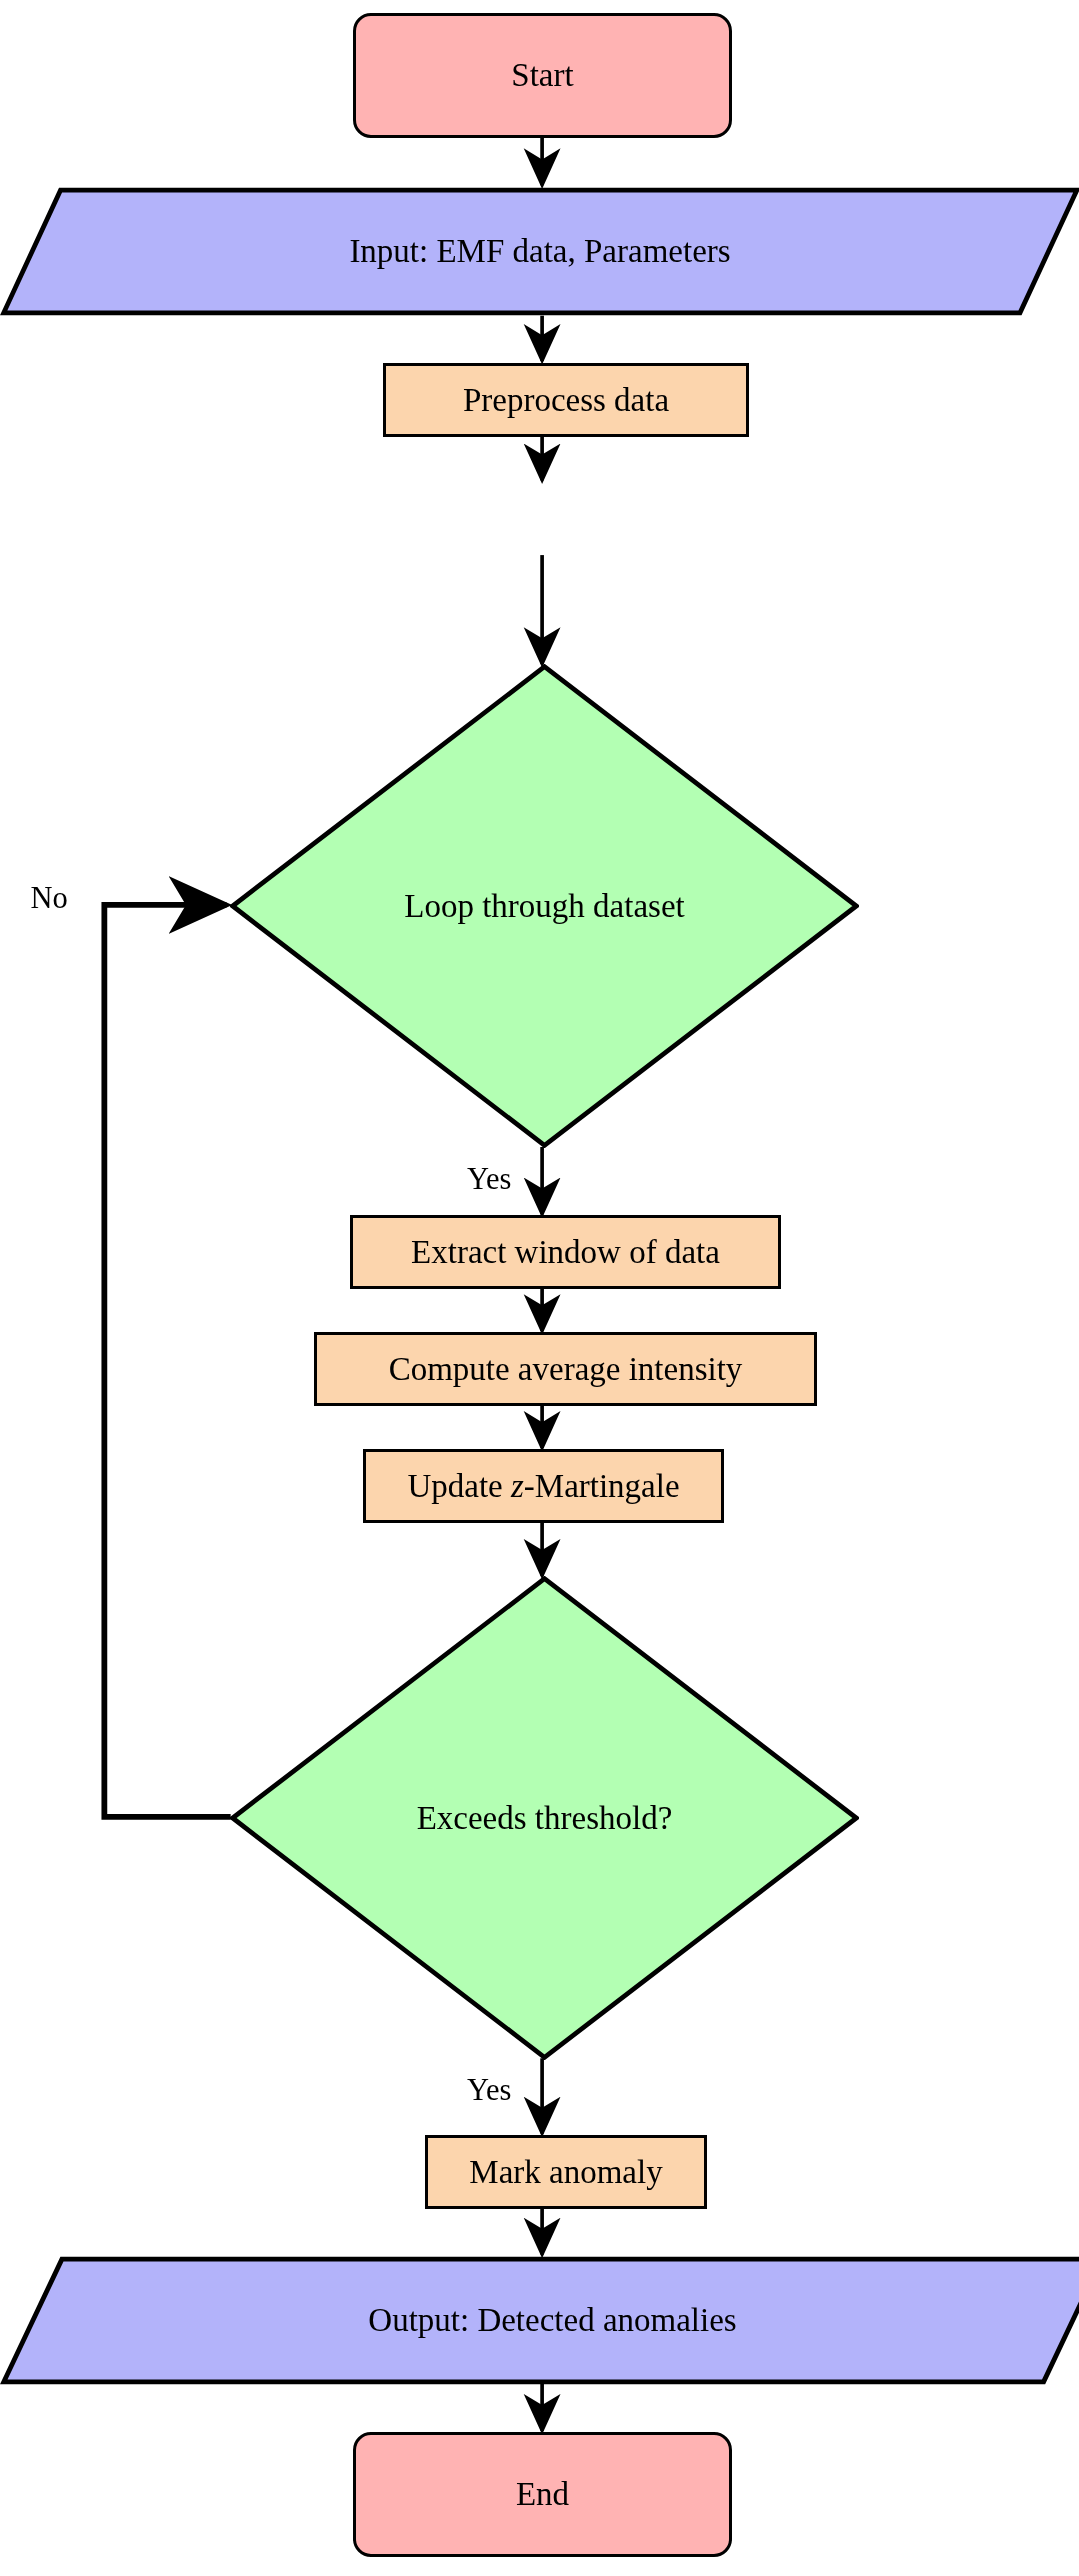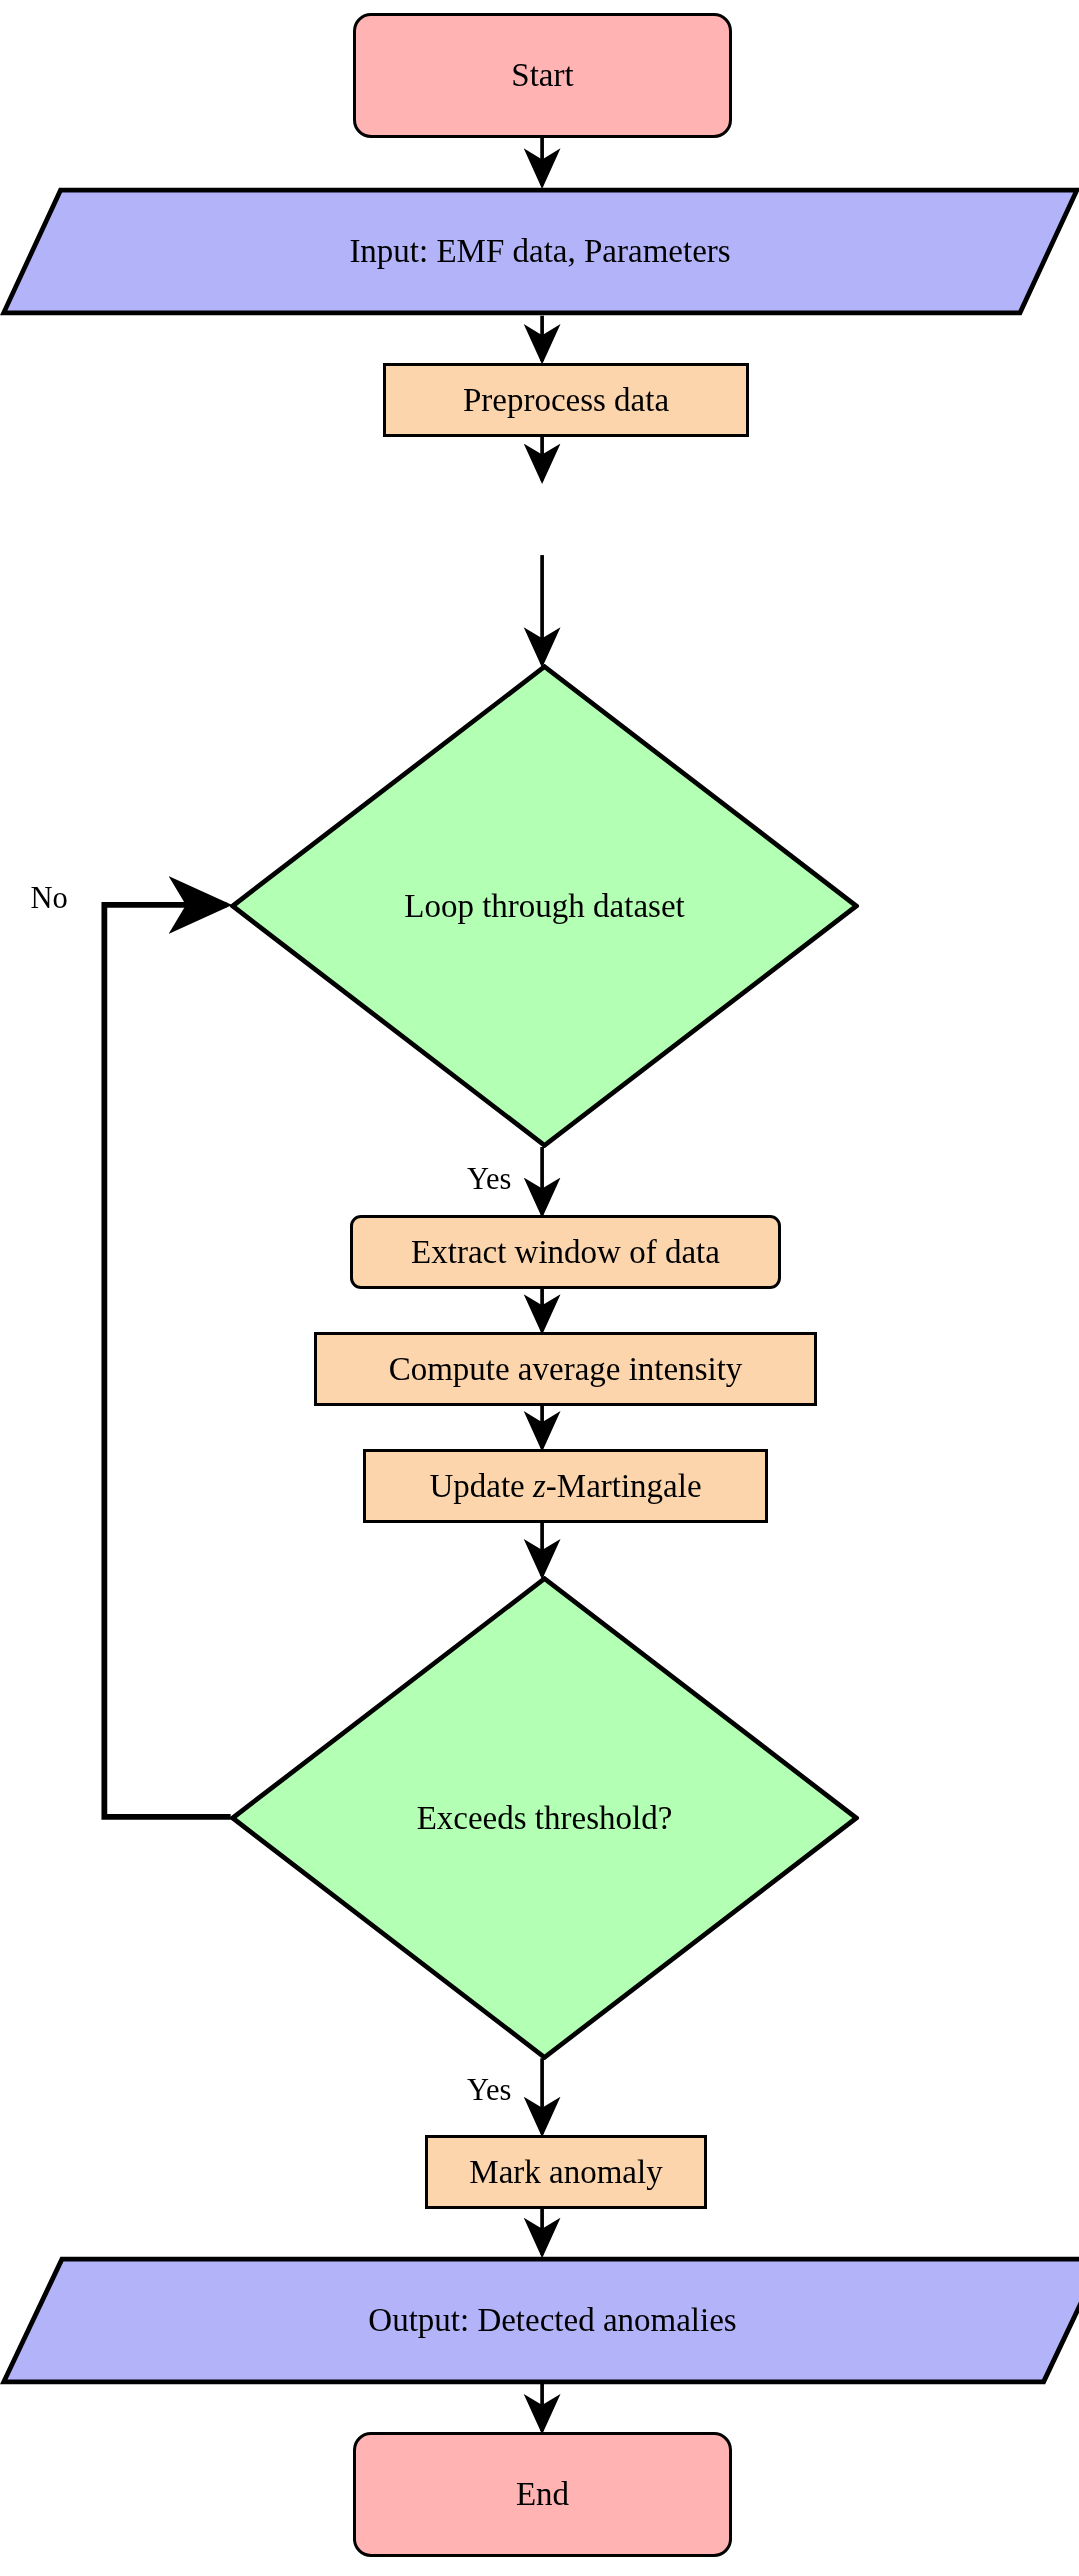--- a/index.html
+++ b/index.html
@@ -169,29 +169,29 @@
   </div>
 
 
   <div class="decision-wrap" style="left:230px; top:664px; width:629px; height:484px;">
     <svg class="decision-shape" viewBox="0 0 1196 920" preserveAspectRatio="none">
       <polygon points="598,5 1191,460 598,915 5,460" fill="#b3ffb3" stroke="#000000" stroke-width="9"></polygon>
     </svg>
     <div class="decision-label">Loop through dataset</div>
   </div>
 
-  <div class="node process" style="left:326px; top:1215px; width:431px; height:74px;border-radius:11px;">
+  <div class="node process" style="left:326px; top:1215px; width:431px; height:74px;">
     <span class="lbl">Extract window of data</span>
   </div>
 
   <div class="node process" style="left:290px; top:1332px; width:503px; height:74px;">
     <span class="lbl">Compute average intensity</span>
   </div>
 
-  <div class="node process" style="left:339px; top:1449px; width:405px; height:74px;">
+  <div class="node process" style="left:339px; top:1449px; width:361px; height:74px;">
     <span class="lbl"><span>Update </span><span class="ital">z</span><span>-Martingale</span></span>
   </div>
 
   <div class="decision-wrap" style="left:230px; top:1576px; width:629px; height:484px;">
     <svg class="decision-shape" viewBox="0 0 1196 920" preserveAspectRatio="none">
       <polygon points="598,5 1191,460 598,915 5,460" fill="#b3ffb3" stroke="#000000" stroke-width="9"></polygon>
     </svg>
     <div class="decision-label">Exceeds threshold?</div>
   </div>
 

